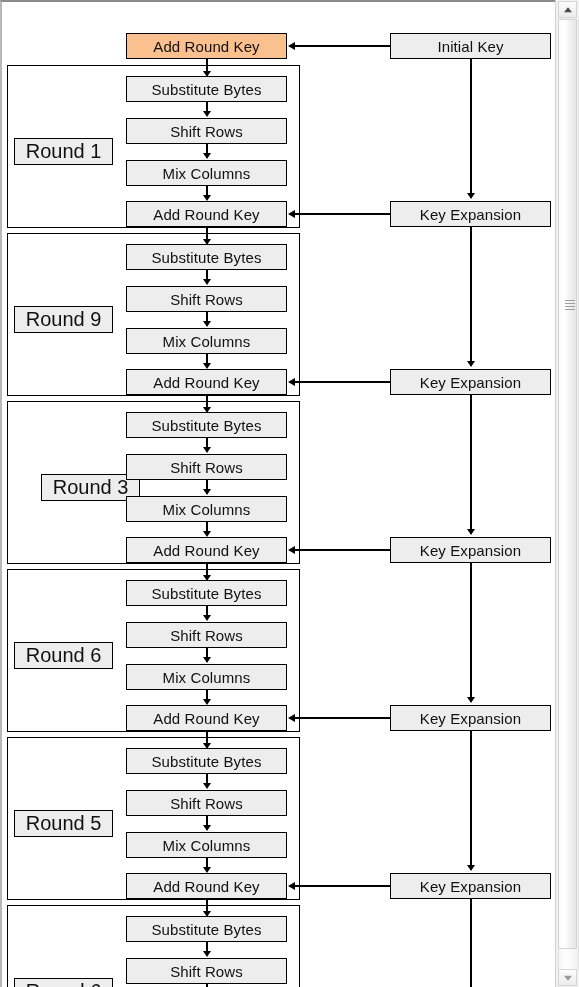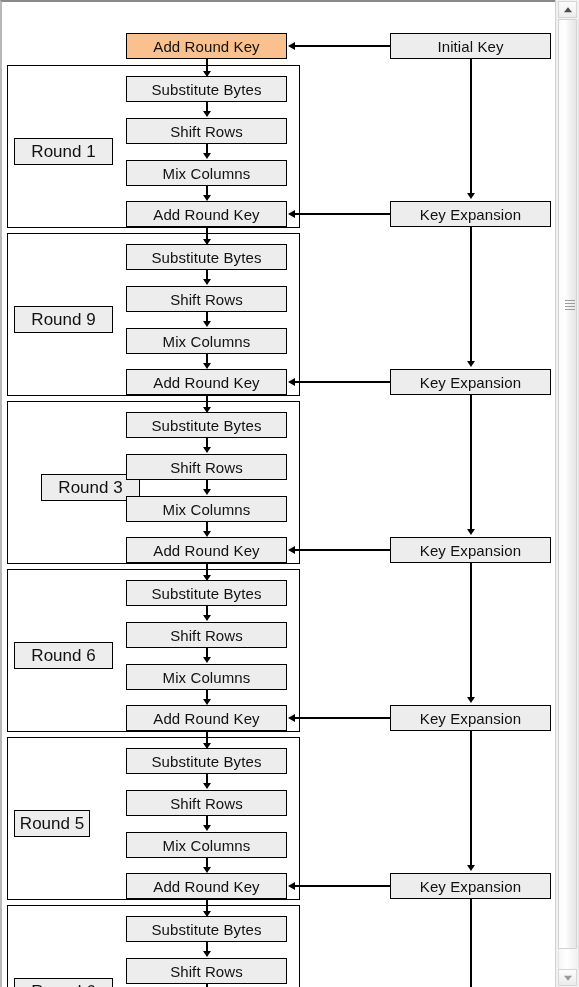--- a/index.html
+++ b/index.html
@@ -64,21 +64,21 @@
     white-space:nowrap;letter-spacing:.1px;
   }
   .node.accent{background:#fac08e;}
   .round-box{
     position:absolute;box-sizing:border-box;
     border:1px solid #000;background:transparent;
   }
   .round-label{
     position:absolute;box-sizing:border-box;
     background:#ededed;border:1px solid #000;
-    font-size:17px;color:#111;
+    font-size:20px;color:#111;
     display:flex;align-items:center;justify-content:center;white-space:nowrap;
   }
   .vline{position:absolute;width:2px;background:#000;}
   .hline{position:absolute;height:2px;background:#000;}
   .arrow-down{
     position:absolute;width:0;height:0;
     border-left:4px solid transparent;border-right:4px solid transparent;
     border-top:6px solid #000;
   }
   .arrow-left{
@@ -232,21 +232,21 @@
     </div>
     <div class="node" style="left:388px;top:703px;width:161px;height:26px;">
       <span>Key Expansion</span>
     </div>
     <div class="hline" style="left:293px;top:715px;width:95px;"></div>
     <div class="arrow-left" style="left:286px;top:712px;"></div>
     <div class="vline" style="left:468px;top:729px;height:136px;"></div>
     <div class="arrow-down" style="left:465px;top:863px;"></div>
 
     <div class="round-box" style="left:5px;top:735px;width:293px;height:163px;"></div>
-    <div class="round-label" style="left:12px;top:808px;width:76px;height:27px;">
+    <div class="round-label" style="left:12px;top:808px;width:99px;height:27px;">
       <span>Round 5</span>
     </div>
     <div class="vline" style="left:204px;top:729px;height:15px;"></div>
     <div class="arrow-down" style="left:201px;top:741px;"></div>
     <div class="node" style="left:124px;top:746px;width:161px;height:26px;">
       <span>Substitute Bytes</span>
     </div>
     <div class="vline" style="left:204px;top:772px;height:11px;"></div>
     <div class="arrow-down" style="left:201px;top:781px;"></div>
     <div class="node" style="left:124px;top:788px;width:161px;height:26px;">

